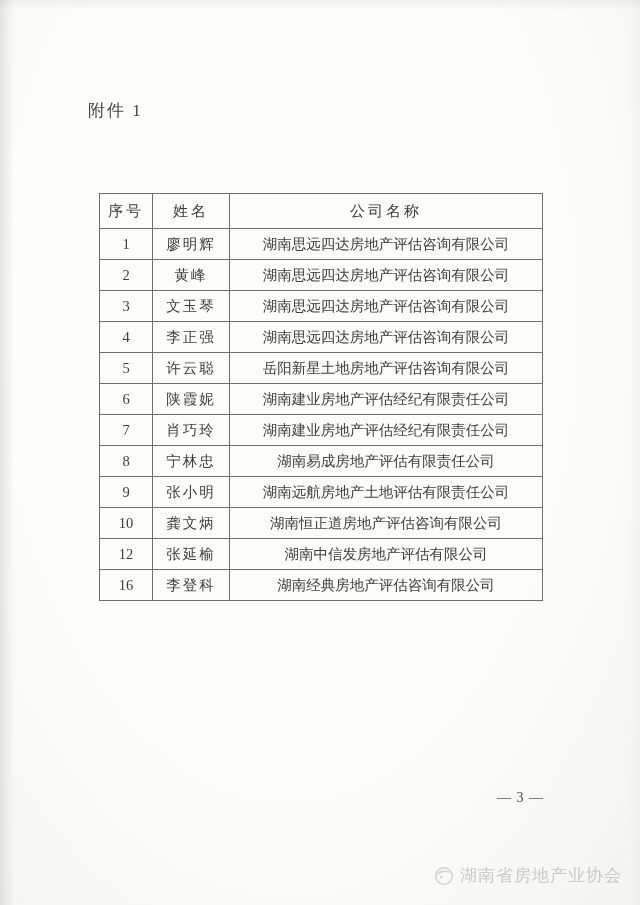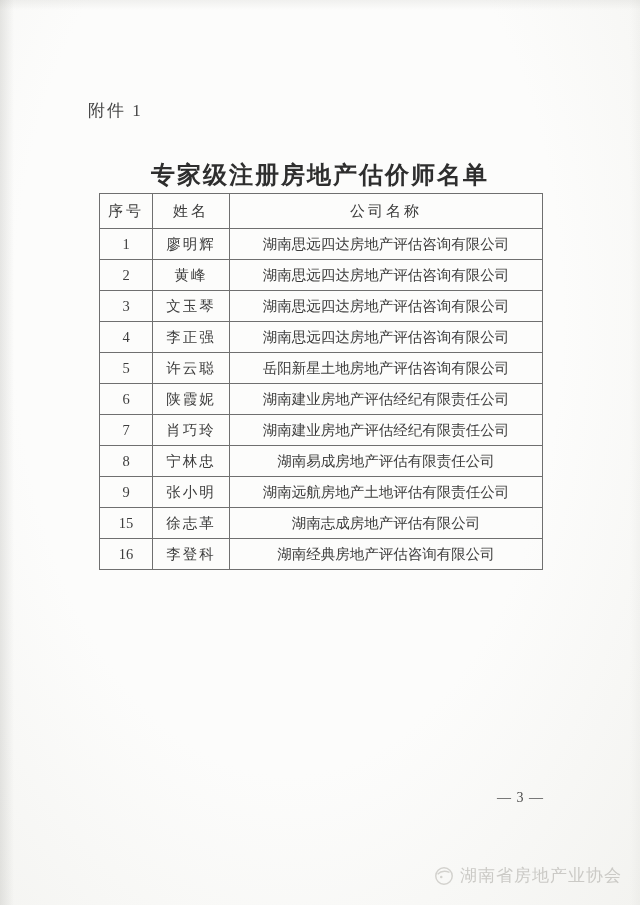--- a/index.html
+++ b/index.html
@@ -97,21 +97,20 @@
     flex: 0 0 auto;
   }
 </style>
 </head>
 <body>
 
 <div class="scan-page">
 
   <div class="attachment-label">附件 1</div>
 
-  <h1 class="doc-title">专家级注册房地产估价师名单</h1>
 
   <table class="roster">
     <colgroup>
       <col class="c-no">
       <col class="c-name">
       <col class="c-company">
     </colgroup>
     <thead>
       <tr>
         <th>序号</th>
@@ -167,30 +166,35 @@
       <td class="cell-name">宁林忠</td>
       <td class="cell-company">湖南易成房地产评估有限责任公司</td>
     </tr>
 
     <tr>
       <td class="cell-no">9</td>
       <td class="cell-name">张小明</td>
       <td class="cell-company">湖南远航房地产土地评估有限责任公司</td>
     </tr>
 
-
-
-
-
-
-    <tr>
-      <td class="cell-no">15</td>
-      <td class="cell-name">徐志革</td>
-      <td class="cell-company">湖南志成房地产评估有限公司</td>
-    </tr>
+    <tr>
+      <td class="cell-no">10</td>
+      <td class="cell-name">龚文炳</td>
+      <td class="cell-company">湖南恒正道房地产评估咨询有限公司</td>
+    </tr>
+
+
+    <tr>
+      <td class="cell-no">12</td>
+      <td class="cell-name">张延榆</td>
+      <td class="cell-company">湖南中信发房地产评估有限公司</td>
+    </tr>
+
+
+
 
     <tr>
       <td class="cell-no">16</td>
       <td class="cell-name">李登科</td>
       <td class="cell-company">湖南经典房地产评估咨询有限公司</td>
     </tr>
 
   </tbody>
   </table>
 

